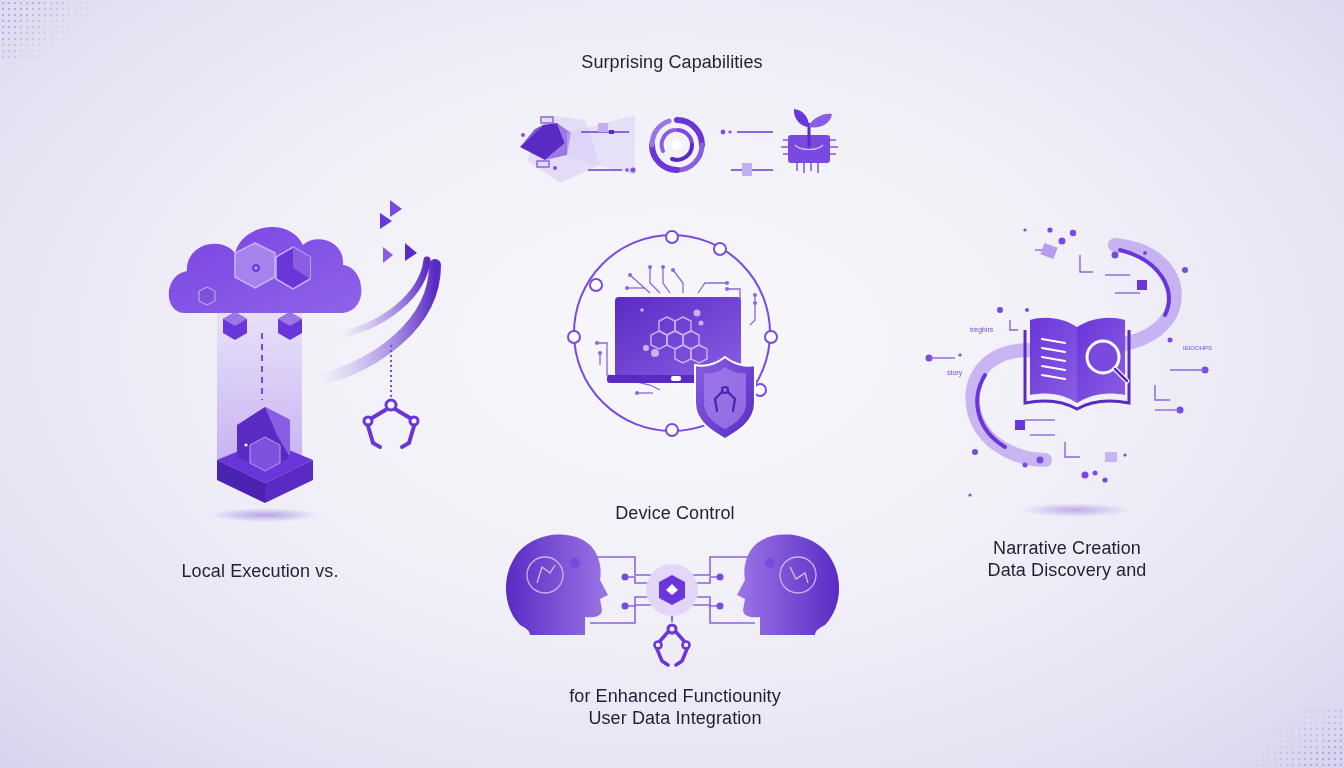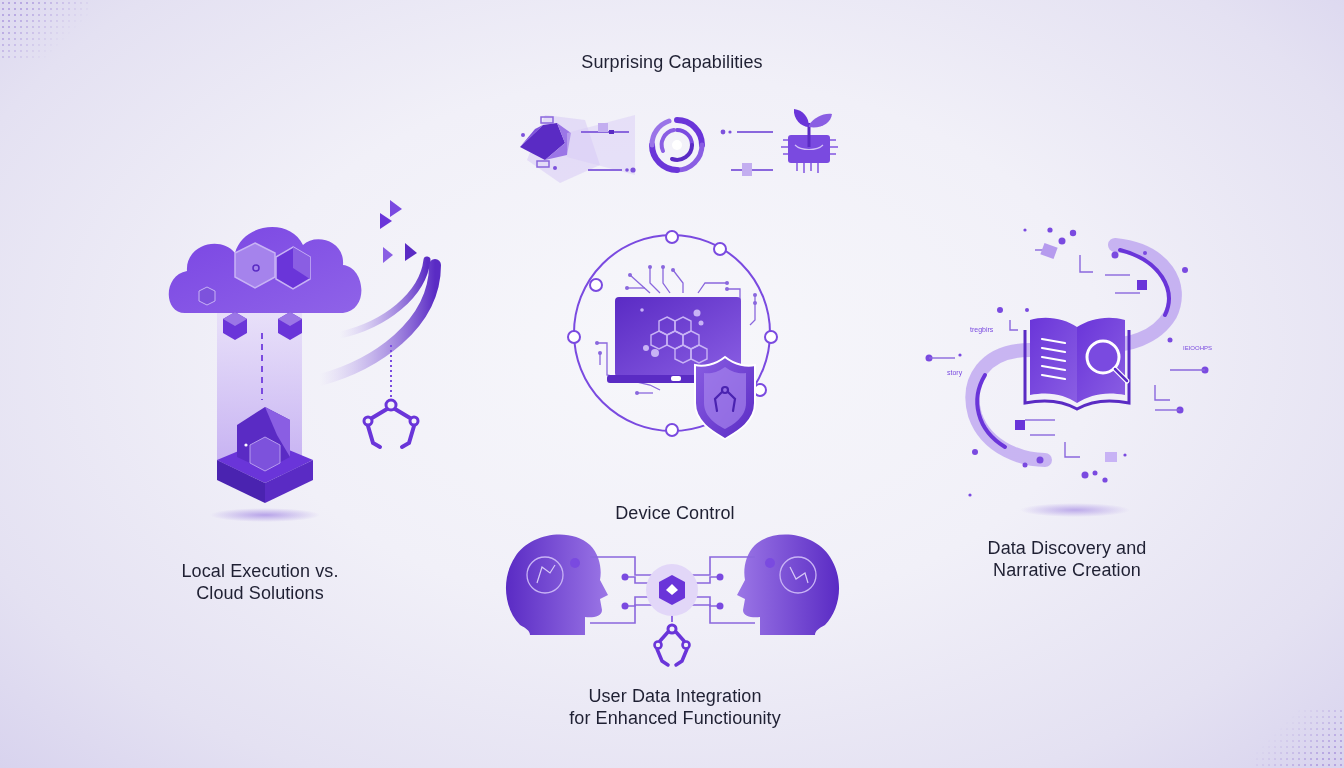--- a/index.html
+++ b/index.html
@@ -164,21 +164,20 @@
         <circle cx="203" cy="226" r="4" stroke-width="3"></circle>
         <circle cx="249" cy="226" r="4" stroke-width="3"></circle>
         <path d="M203,231 L208,248 L215,252"></path>
         <path d="M249,231 L244,248 L237,252"></path>
       </g>
     </svg>
   </div>
 
   <div class="label" style="left:140px; top:560px; width:240px;">
     <span>Local Execution vs.</span>
-    <span>Cloud Solutions</span>
   </div>
 
   <div class="illus" style="left:555px; top:225px; width:240px; height:215px;">
     <svg width="240" height="215" viewBox="0 0 240 215">
       <defs>
         <linearGradient id="screenG" x1="0" y1="0" x2="1" y2="1">
           <stop offset="0" stop-color="#5a2bc4"></stop>
           <stop offset="1" stop-color="#8a5ee3"></stop>
         </linearGradient>
         <linearGradient id="shieldG" x1="0" y1="0" x2="1" y2="1">
@@ -334,22 +333,22 @@
         <line x1="127" y1="160" x2="150" y2="164"></line>
       </g>
       <circle cx="188" cy="142" r="16" fill="#7a4ae0" stroke="#ffffff" stroke-width="3"></circle>
       <line x1="200" y1="154" x2="212" y2="166" stroke="#ffffff" stroke-width="5" stroke-linecap="round"></line>
       <line x1="200" y1="154" x2="212" y2="166" stroke="#5a2bc4" stroke-width="2.5" stroke-linecap="round"></line>
       <ellipse cx="160" cy="295" rx="55" ry="7" fill="url(#shadowG2)"></ellipse>
     </svg>
   </div>
 
   <div class="label" style="left:947px; top:537px; width:240px;">
+    <span>Narrative Creation</span>
     <span>Data Discovery and</span>
-    <span>Narrative Creation</span>
   </div>
 
   <div class="illus" style="left:500px; top:525px; width:345px; height:145px;">
     <svg width="345" height="145" viewBox="0 0 345 145">
       <defs>
         <linearGradient id="headL" x1="0" y1="0" x2="1" y2="0">
           <stop offset="0" stop-color="#5a2bc4"></stop>
           <stop offset="1" stop-color="#9b76e6"></stop>
         </linearGradient>
         <linearGradient id="headR" x1="1" y1="0" x2="0" y2="0">
@@ -396,16 +395,16 @@
         <line x1="176" y1="107" x2="184" y2="116"></line>
         <circle cx="158" cy="120" r="3.5" stroke-width="2.6"></circle>
         <circle cx="186" cy="120" r="3.5" stroke-width="2.6"></circle>
         <path d="M157,124 L162,136 L168,140"></path>
         <path d="M187,124 L182,136 L176,140"></path>
       </g>
     </svg>
   </div>
 
   <div class="label" style="left:535px; top:685px; width:280px;">
+    <span>for Enhanced Functiounity</span>
     <span>User Data Integration</span>
-    <span>for Enhanced Functiounity</span>
   </div>
 </div>
 
 </body></html>

